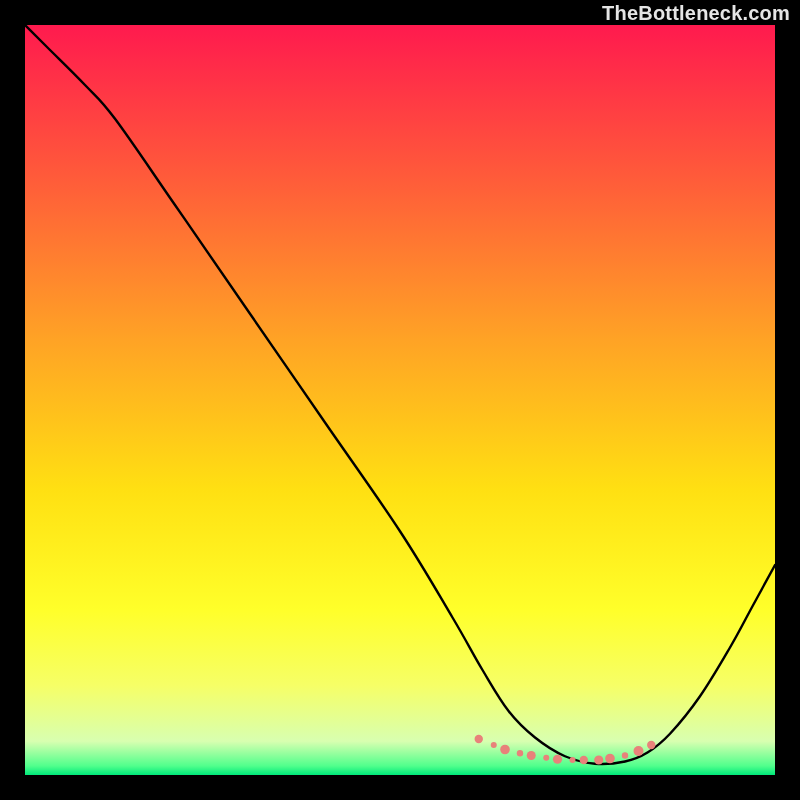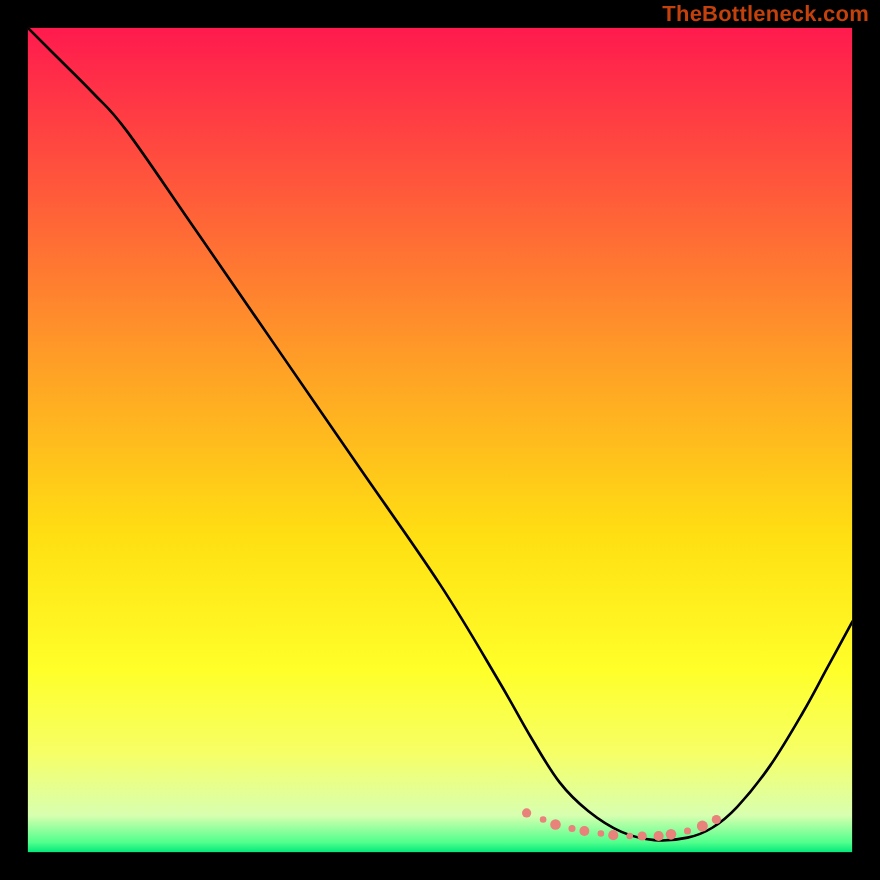--- a/index.html
+++ b/index.html
@@ -40,21 +40,21 @@
     width: 100%;
     height: 100%;
   }
   .watermark {
     position: absolute;
     top: 2px;
     right: 10px;
     font-family: Arial, Helvetica, sans-serif;
     font-size: 20px;
     font-weight: bold;
-    color: #c2410c;
+    color: #e5e5e5;
     letter-spacing: 0.2px;
   }
 </style>
 </head>
 <body>
 
 <div class="frame">
   <div class="plot-area">
     <svg class="gradient" viewBox="0 0 750 750" preserveAspectRatio="none">
       <defs>

